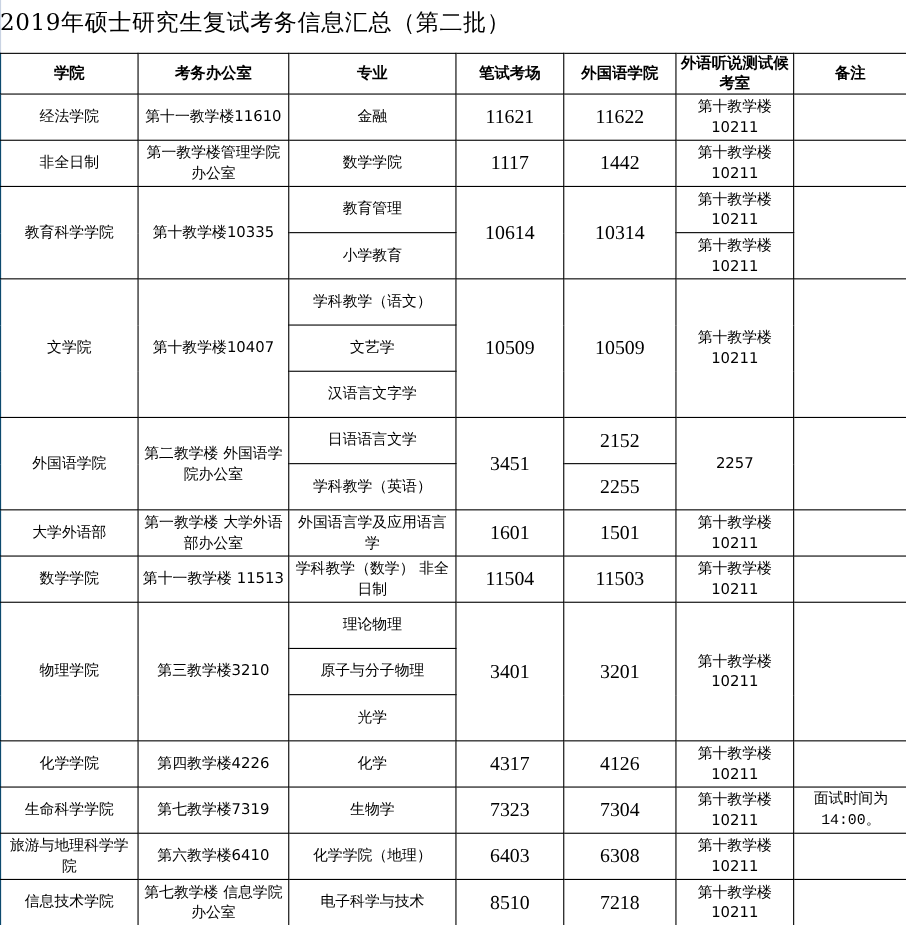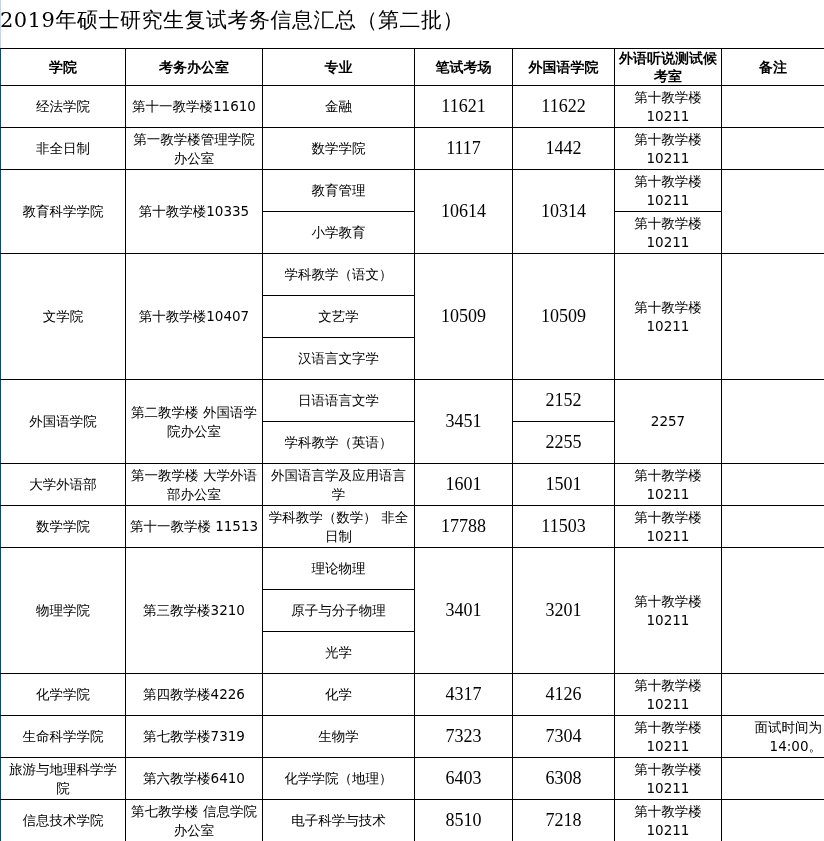--- a/index.html
+++ b/index.html
@@ -17,21 +17,21 @@
     position:absolute; left:0; top:48px; border-collapse:collapse; table-layout:fixed;
     width:824px;
   }
   td, th {
     border:1.5px solid #000; text-align:center; vertical-align:middle;
     font-size:13.5px; padding:0 2px; line-height:19px; font-weight:normal;
     overflow:hidden;
   }
   th { font-weight:bold; font-size:14px; height:36px; line-height:18px; }
   tr.r { height:42px; }
-  td.note { text-align:right; padding-left:3px; }
+  td.note { text-align:center; padding-left:3px;font-family:Liberation Mono, monospace; }
   .num { font-family:Liberation Serif, serif; font-size:18px; }
   td:first-child, th:first-child { border-left:1px solid #0c4a6e; }
 </style>
 </head>
 <body>
 
 <div class="left-edge"></div>
 <div class="title">2019年硕士研究生复试考务信息汇总（第二批）</div>
 
 <table>
@@ -121,21 +121,21 @@
         <td>外国语言学及应用语言学</td>
         <td class="num">1601</td>
         <td class="num">1501</td>
         <td>第十教学楼 10211</td>
         <td class="note"></td>
       </tr>
       <tr class="r">
         <td>数学学院</td>
         <td>第十一教学楼 11513</td>
         <td>学科教学（数学） 非全日制</td>
-        <td class="num">17788</td>
+        <td class="num">11504</td>
         <td class="num">11503</td>
         <td>第十教学楼 10211</td>
         <td class="note"></td>
       </tr>
       <tr class="r">
         <td rowspan="3">物理学院</td>
         <td rowspan="3">第三教学楼3210</td>
         <td>理论物理</td>
         <td rowspan="3" class="num">3401</td>
         <td rowspan="3" class="num">3201</td>

